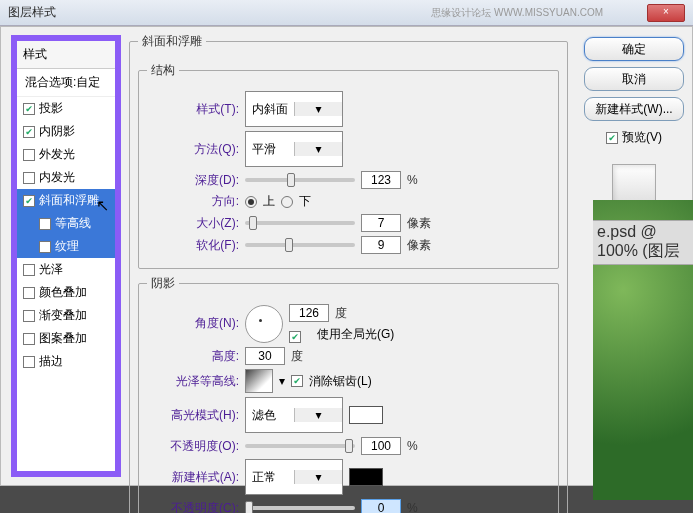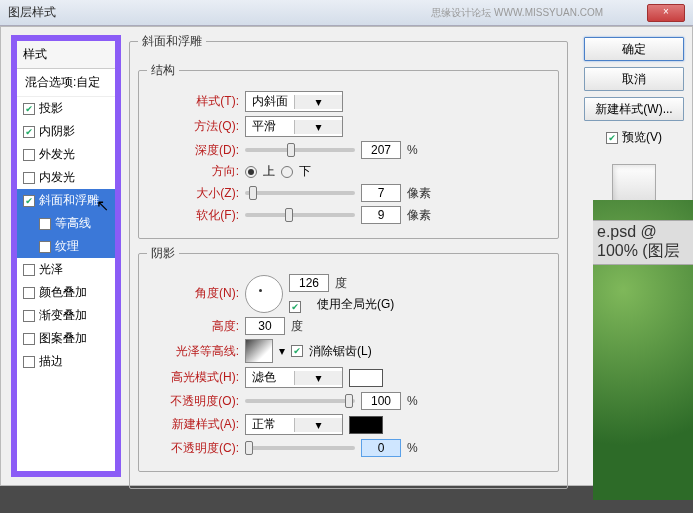--- a/index.html
+++ b/index.html
@@ -16,39 +16,39 @@
 .side-item.sel { background: #3b78d8; color: #fff; }
 .side-sub { padding-left: 22px; }
 .chk { width: 12px; height: 12px; border: 1px solid #777; background: #fff; display: inline-flex; align-items: center; justify-content: center; font-size: 9px; color: #2a6; }
 .chk.on::after { content: "✔"; }
 .cursor { position: absolute; left: 96px; top: 196px; pointer-events: none; font-size: 16px; color: #000; }
 .main { flex: 1; padding: 6px 8px; position: relative; }
 fieldset { border: 1px solid #aaa; border-radius: 2px; padding: 8px 8px 10px 8px; margin-bottom: 6px; }
 legend { padding: 0 4px; color: #333; }
 .inner-fs { margin-top: 4px; }
 .row { display: flex; align-items: center; margin: 4px 0; gap: 6px; }
-.lbl { width: 92px; text-align: right; color: #b91c1c; }
-.combo { display: flex; align-items: center; border: 1px solid #888; background: #fff; height: 21px; }
+.lbl { width: 92px; text-align: right; color: #4c1d95; }
+.combo { display: flex; align-items: center; border: 1px solid #888; background: #fff; height: 36px; }
 .combo span { padding: 0 6px; min-width: 48px; }
 .combo .arr { width: 16px; text-align: center; border-left: 1px solid #bbb; background: #eee; }
 .slider { flex: 0 0 110px; height: 4px; background: #c8c8c8; position: relative; border-radius: 2px; }
 .slider .thumb { position: absolute; top: -5px; width: 8px; height: 14px; background: #eaeaea; border: 1px solid #777; border-radius: 2px; }
 .numbox { width: 40px; height: 18px; border: 1px solid #888; background: #fff; text-align: center; line-height: 16px; }
 .numbox.hi { background: #cfe6ff; border-color: #5aa0e8; }
 .unit { color: #333; }
 .radio { width: 12px; height: 12px; border: 1px solid #777; border-radius: 50%; display: inline-flex; align-items: center; justify-content: center; }
 .radio.on::after { content: ""; width: 6px; height: 6px; background: #333; border-radius: 50%; }
 .angle-ctrl { width: 38px; height: 38px; border: 1px solid #999; border-radius: 50%; position: relative; background: #fff; }
 .angle-ctrl::after { content: ""; position: absolute; width: 3px; height: 3px; background: #333; border-radius: 50%; left: 13px; top: 13px; }
 .gloss-sw { width: 28px; height: 24px; border: 1px solid #888; background: linear-gradient(135deg,#444 0%, #fff 70%); }
 .color-sw { width: 34px; height: 18px; border: 1px solid #555; }
 .btn-row { display: flex; gap: 8px; justify-content: center; margin-top: 6px; }
 .btn { height: 22px; padding: 0 14px; background: linear-gradient(#fdfdfd,#e4e4e4); border: 1px solid #8a8a8a; border-radius: 3px; line-height: 20px; }
 .right-col { width: 116px; padding: 10px 8px; display: flex; flex-direction: column; align-items: stretch; gap: 6px; }
-.rbtn { height: 24px; background: linear-gradient(#fefefe,#e6e6e6); border: 1px solid #7f9db9; border-radius: 1px; text-align: center; line-height: 22px; }
+.rbtn { height: 24px; background: linear-gradient(#fefefe,#e6e6e6); border: 1px solid #7f9db9; border-radius: 9px; text-align: center; line-height: 22px; }
 .rbtn.primary { border-color: #4a80c8; box-shadow: 0 0 2px #6aa0e8; }
 .preview-chk { display: flex; align-items: center; gap: 4px; justify-content: center; margin-top: 2px; }
 .preview-sw { width: 44px; height: 44px; border: 1px solid #aaa; background: linear-gradient(#fff,#ddd); margin: 12px auto; box-shadow: inset 2px 2px 4px rgba(0,0,0,0.1); }
 .bg-img { position: absolute; right: 0; top: 200px; width: 100px; height: 300px; background: radial-gradient(circle at 30% 30%, #7fb85a, #2d6b28 70%); }
 .tabstrip { position: absolute; right: 0; top: 220px; width: 100px; background: #ddd; color: #333; font-size: 16px; padding: 2px 4px; border-top: 1px solid #aaa; border-bottom: 1px solid #aaa; }
 </style>
 </head>
 <body>
 
 <div class="bg-img"></div>
@@ -136,21 +136,21 @@
           <div class="combo">
               <span>平滑</span>
               <span class="arr">▾</span>
             </div>
         </div>
         <div class="row">
           <span class="lbl">深度(D):</span>
           <div class="slider">
               <div class="thumb" style="left:42px"></div>
             </div>
-          <div class="numbox">207</div>
+          <div class="numbox">123</div>
           <span class="unit">%</span>
         </div>
         <div class="row">
           <span class="lbl">方向:</span>
           <span class="radio on"></span>
             <span>上</span>
           <span class="radio"></span>
             <span>下</span>
         </div>
         <div class="row">

